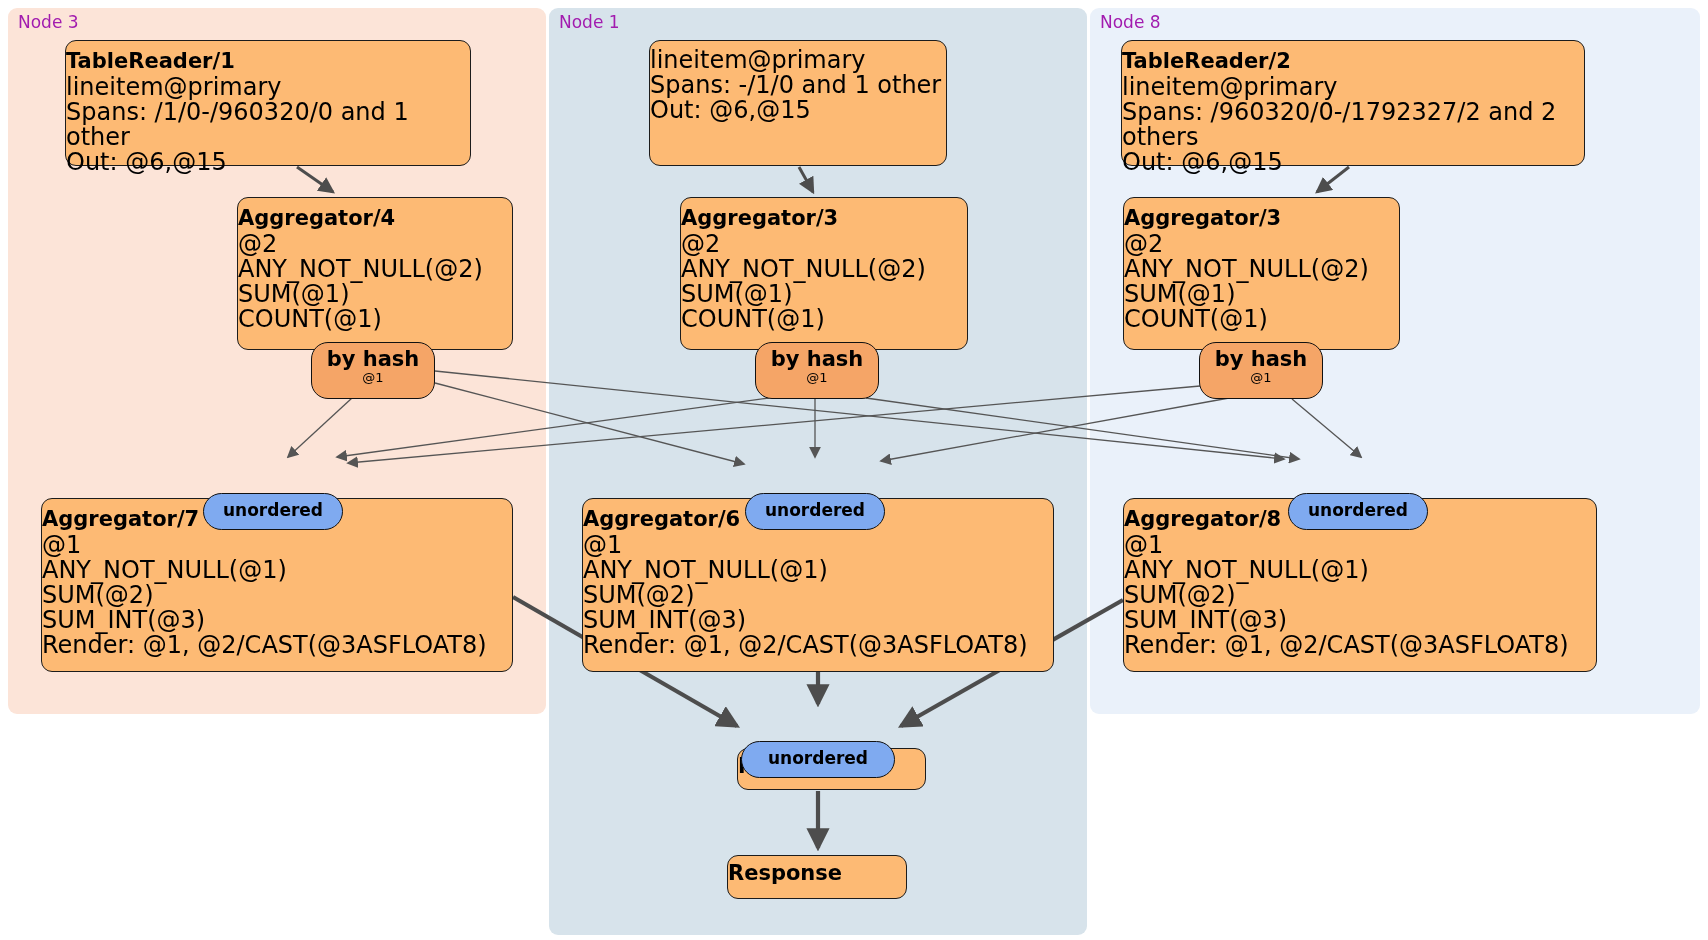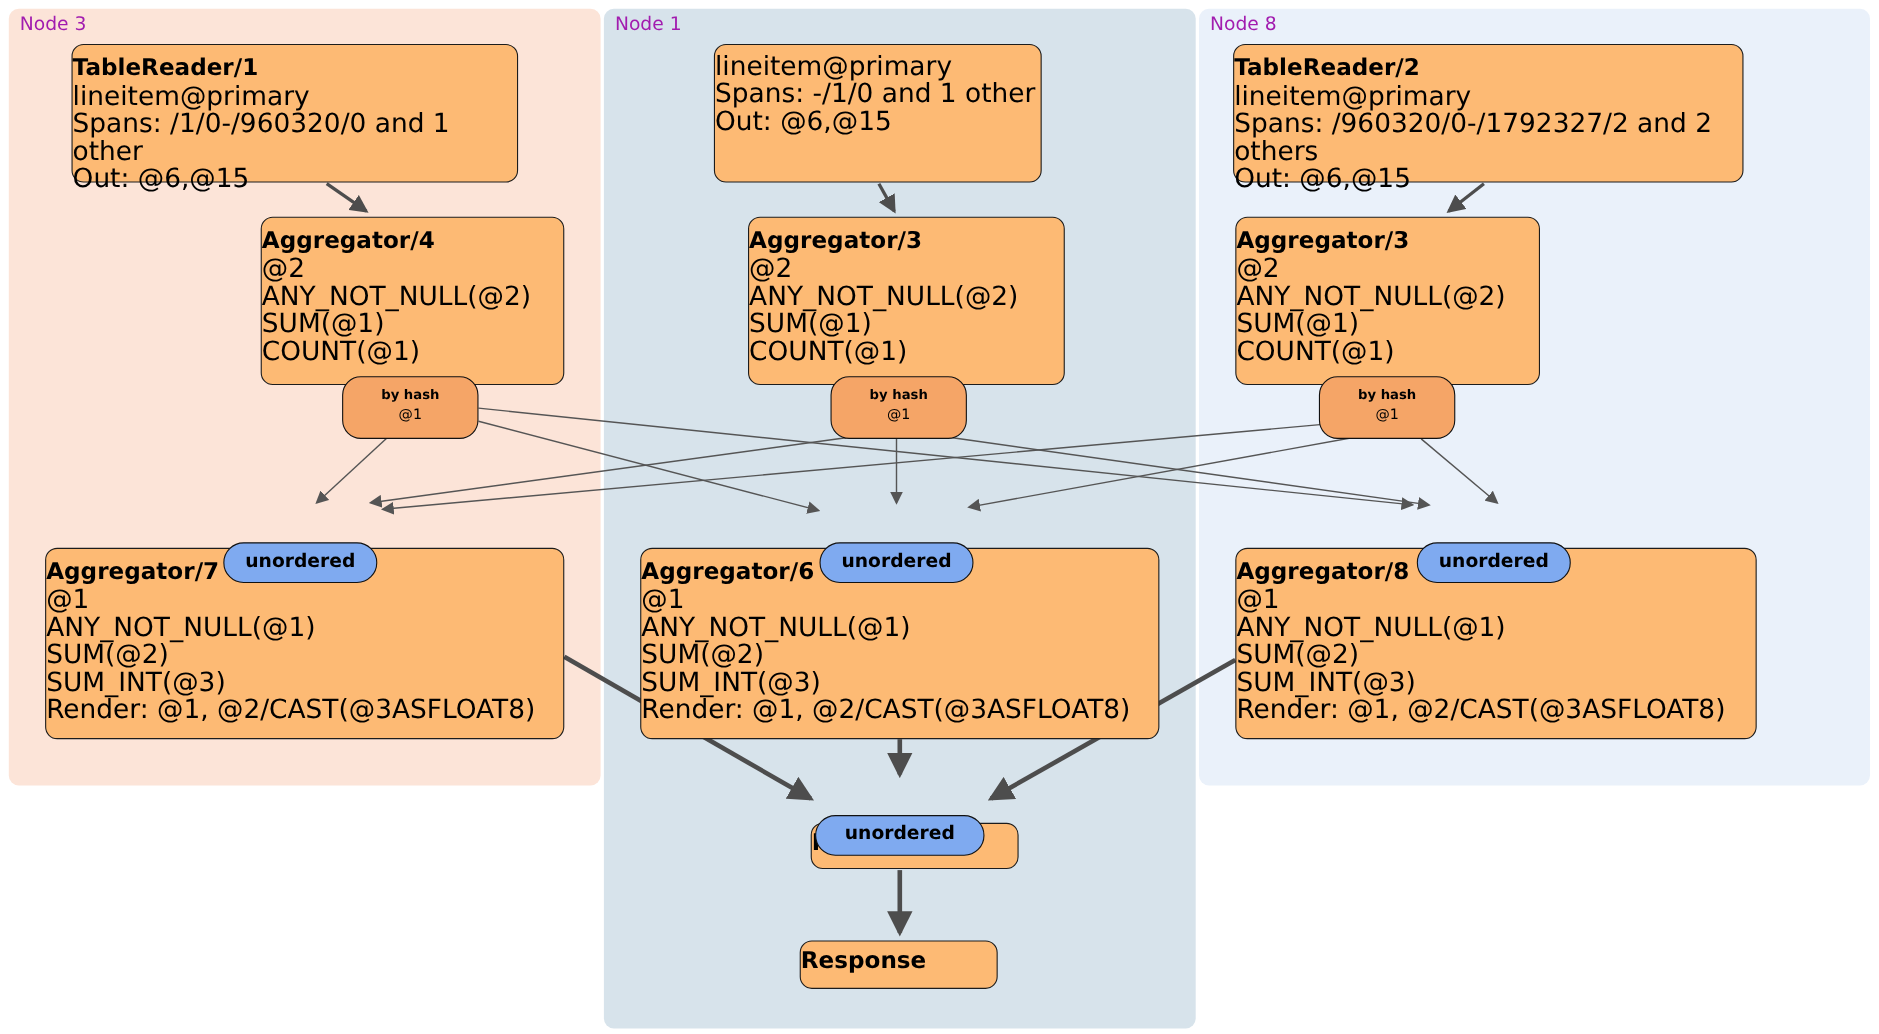--- a/index.html
+++ b/index.html
@@ -8,21 +8,21 @@
   .region{position:absolute;border-radius:9px;z-index:0;}
   .region-label{position:absolute;z-index:4;font-size:17px;color:#a21caf;}
   svg.edges{position:absolute;left:0;top:0;z-index:1;}
   .pbox{position:absolute;background:#fdba74;border:1.6px solid #1c1c1c;border-radius:11px;
         z-index:2;padding-top:7px;box-sizing:border-box;}
   .pbox .title{font-weight:bold;font-size:21px;line-height:27px;}
   .pbox .line{font-size:24px;line-height:25px;}
   .pbox.mini{padding-top:4px;}
   .router{position:absolute;background:#f5a567;border:1.6px solid #111;border-radius:17px;
           text-align:center;z-index:3;box-sizing:border-box;}
-  .router .rl{font-weight:bold;font-size:12px;line-height:21px;margin-top:6px;}
+  .router .rl{font-weight:bold;font-size:21px;line-height:21px;margin-top:6px;}
   .router .rs{font-size:13px;line-height:16px;}
   .stream{position:absolute;background:#7faaf0;border:1.6px solid #111;border-radius:19px;
           text-align:center;z-index:3;font-weight:bold;font-size:17px;line-height:33px;
           box-sizing:border-box;margin-top:32px;}
 </style>
 </head>
 <body>
 
 <div id="canvas">
 

